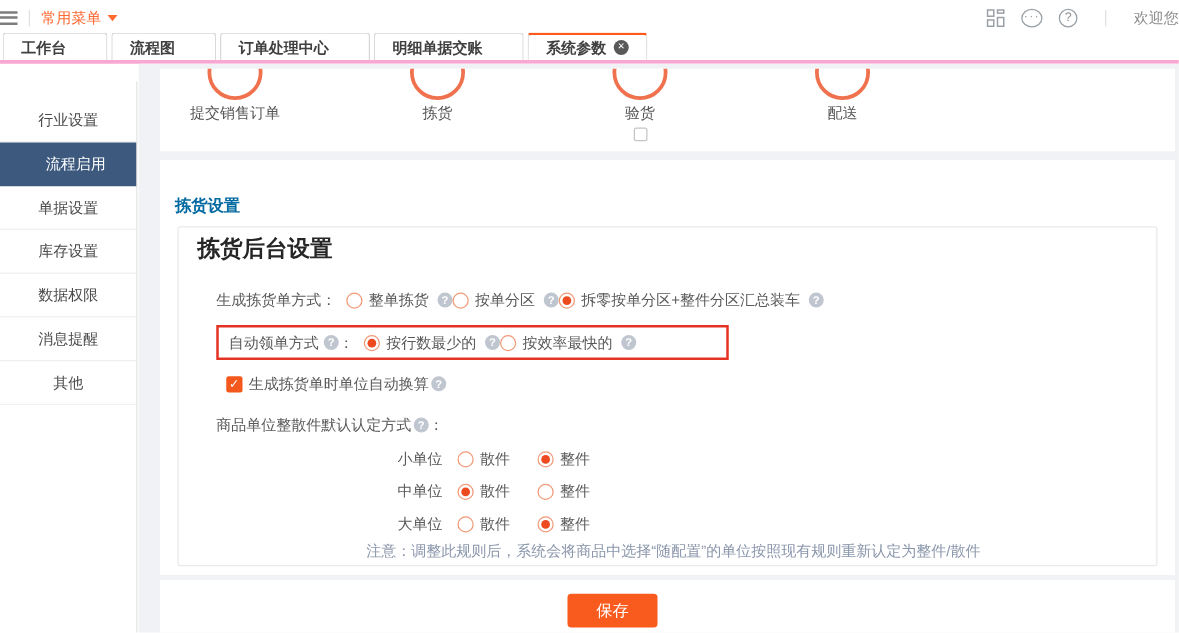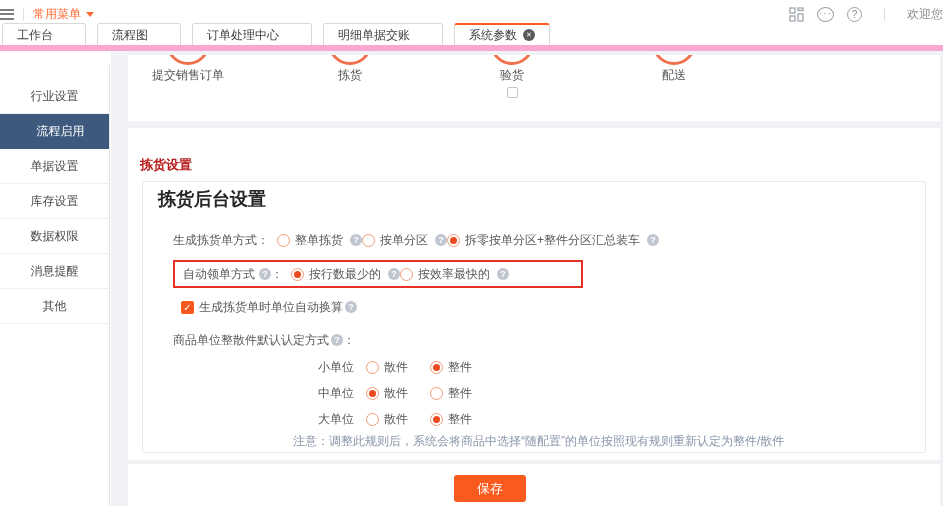--- a/index.html
+++ b/index.html
@@ -18,51 +18,51 @@
   .apps-icon svg { display:block; }
   .bubble-icon { width:17px; height:15px; border:1px solid #9aa0a6; border-radius:50%; position:relative; }
   .bubble-icon::after { content:"\00b7\00b7\00b7"; position:absolute; left:0; right:0; top:-1px; text-align:center;
     color:#9aa0a6; font-size:10px; letter-spacing:1px; line-height:14px; }
   .q-icon { width:15px; height:15px; border:1px solid #9aa0a6; border-radius:50%; position:relative; }
   .q-icon::after { content:"?"; position:absolute; left:0; right:0; top:0; text-align:center; color:#8c8c8c; font-size:10px; line-height:13px; }
   .welcome { color:#8c8c8c; white-space:nowrap; }
 
   
   .tabbar { position:absolute; left:0; top:28px; width:943px; height:23px; background:#fff;
-    border-bottom:6px solid #f9a8d4; display:flex; align-items:flex-end; padding-left:2px; gap:11px; }
+    border-bottom:3px solid #f9a8d4; display:flex; align-items:flex-end; padding-left:2px; gap:3px;font-weight:bold; }
   .tab { height:22px; background:#fff; border:1px solid #d9d9d9; border-bottom:none; border-radius:3px 3px 0 0;
     padding:0 14px; display:flex; align-items:center; gap:6px; color:#404040; cursor:pointer; line-height:20px; }
   .tab.active { border-top:2px solid #ff5a1c; }
   .tab-close { width:12px; height:12px; border-radius:50%; background:#595959; position:relative; cursor:pointer; }
   .tab-close::after { content:"\2715"; position:absolute; left:0; right:0; top:0; text-align:center;
     color:#fff; font-size:7px; line-height:12px; }
 
   
   .sidebar { position:absolute; left:0; top:65px; width:110px; bottom:0; background:#fff;
     border-right:1px solid #e4e4e4; padding-top:14px; }
   .side-item { height:35px; line-height:34px; text-align:center; color:#4a4a4a;
     border-bottom:1px solid #f0f0f0; cursor:pointer; }
   .side-item.active { background:#3d5a7e; color:#fff; border-bottom:none;padding-left:12px; }
   .content { position:absolute; left:111px; top:51px; right:0; bottom:0; background:#f1f2f5; }
 
   
   .wf-card { position:absolute; left:17px; right:3px; top:4px; height:66px; background:#fff; overflow:hidden; }
-  .wf-step { position:absolute; top:0; width:160px; text-align:center; }
+  .wf-step { position:absolute; top:15px; width:160px; text-align:center; }
   .wf-card .wf-step:nth-of-type(1){ left:-20px; }
   .wf-card .wf-step:nth-of-type(2){ left:142px; }
   .wf-card .wf-step:nth-of-type(3){ left:304px; }
   .wf-card .wf-step:nth-of-type(4){ left:466px; }
   .wf-circle { width:44px; height:44px; border:3px solid #f0714d; border-radius:50%;
     margin:-34px auto 4px auto; background:#fff; }
   .wf-label { color:#555; line-height:12px; }
   .wf-check { width:11px; height:11px; border:1px solid #c4c4c4; border-radius:2px; background:#fff; margin:6px auto 0 auto; cursor:pointer; }
 
   
   .card { position:absolute; left:17px; right:3px; top:77px; height:332px; background:#fff; padding-top:30px; }
-  .sec-title { margin-left:12px; font-weight:bold; font-size:13px; color:#b91c1c; line-height:14px; }
+  .sec-title { margin-left:12px; font-weight:bold; font-size:13px; color:#0369a1; line-height:14px; }
   .inner-box { margin:9px 14px 0 14px; height:272px; border:1px solid #e9e9e9; border-radius:2px; padding:10px 0 0 15px; }
   .sub-title { font-weight:bold; font-size:18px; color:#262626; line-height:14px; }
   .row { display:flex; align-items:center; height:20px; margin-left:15px; white-space:nowrap; }
   .row.r1 { margin-top:24px; }
   .red-box { margin-top:10px; margin-left:15px; width:410px; height:28px; border:2px solid #e43225;
     display:flex; align-items:center; padding-left:8px; white-space:nowrap; }
   .row.r3 { margin-top:9px; margin-left:23px; }
   .row.r4 { margin-top:13px; }
   .unit-row { display:flex; align-items:center; height:18px; margin-left:160px; white-space:nowrap; }
   .unit-row.u1 { margin-top:8px; }

